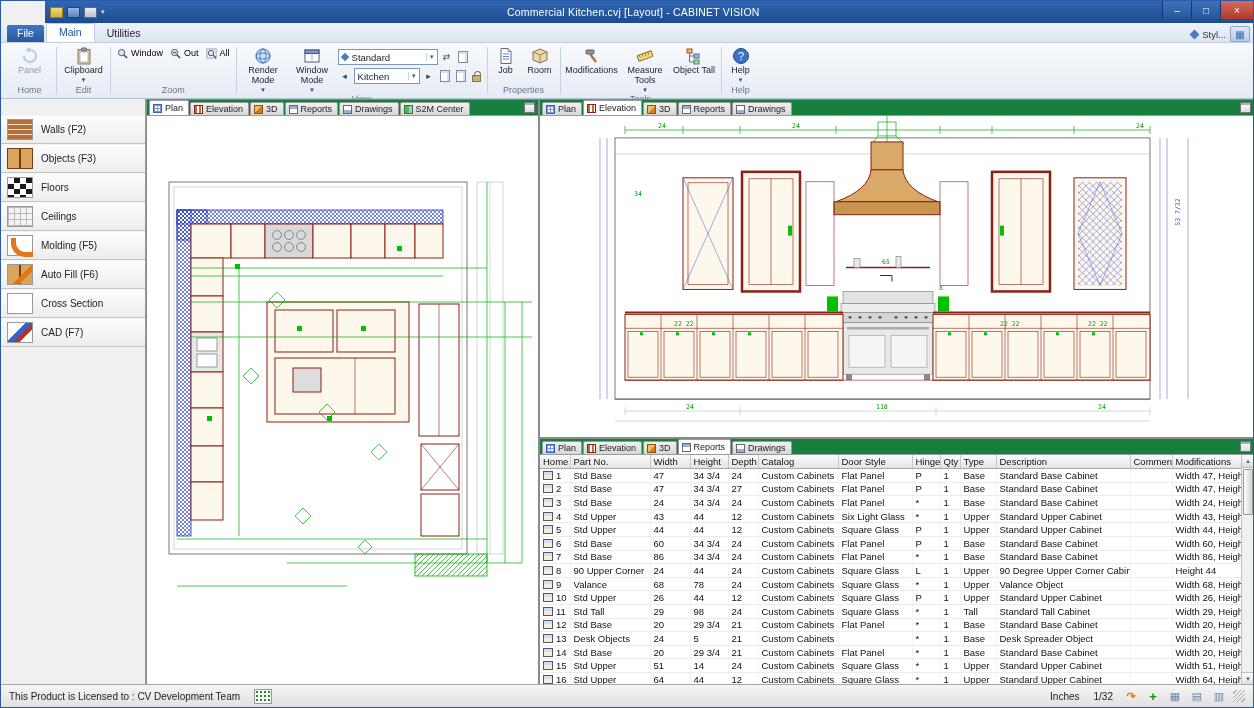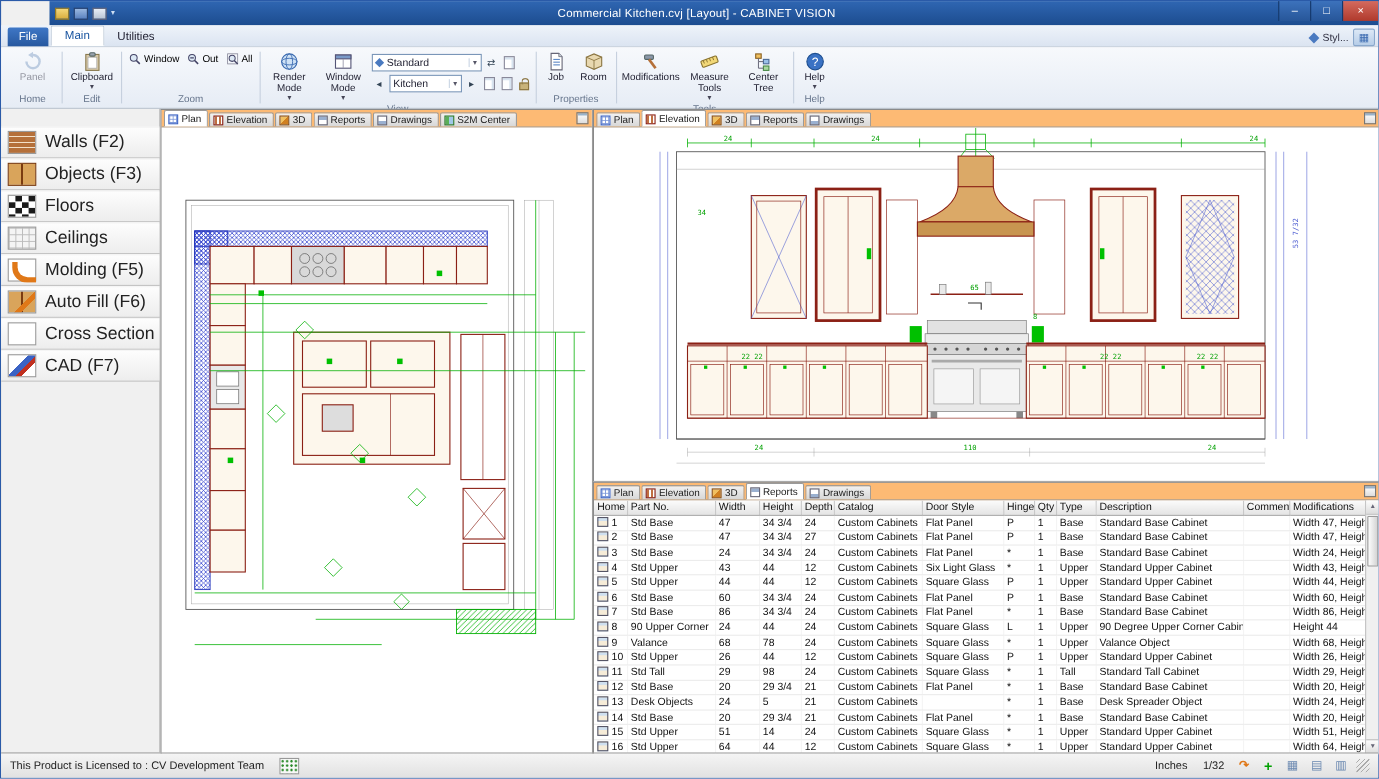--- a/index.html
+++ b/index.html
@@ -50,37 +50,37 @@
   .cico { width:6px; height:6px; background:#4a7ac0; transform:rotate(45deg); margin-right:4px; flex:0 0 auto; }
   .carr { margin-left:auto; font-size:7px; color:#556; border-left:1px solid #c9d5e4; padding-left:3px; }
   .mini { width:14px; height:14px; display:flex; align-items:center; justify-content:center; font-size:9px; color:#345; }
   .pgico { width:10px; height:12px; background:#fff; border:1px solid #889; box-shadow:inset -2px 2px 0 #d8e4f0; }
   .lockico { width:9px; height:7px; background:#c9b37a; border:1px solid #8a7440; position:relative; margin-top:5px; }
   .lockico::before { content:""; position:absolute; left:1px; top:-5px; width:5px; height:5px; border:1.5px solid #8a7440; border-bottom:none; border-radius:4px 4px 0 0; }
 
   
   .main { position:absolute; top:98px; left:0; right:0; bottom:23px; background:#b8b8b8; }
   .sidebar { position:absolute; left:0; top:0; width:145px; height:100%; background:#f0f0f0; border-right:1px solid #9a9a9a; padding-top:16px; }
-  .side-item { display:flex; align-items:center; height:29px; background:linear-gradient(#fdfdfd,#ededed); border-top:1px solid #f5f5f5; border-bottom:1px solid #c4c4c4; font-size:16px; color:#222; }
+  .side-item { display:flex; align-items:center; height:29px; background:linear-gradient(#fdfdfd,#ededed); border-top:1px solid #f5f5f5; border-bottom:1px solid #c4c4c4; font-size:10px; color:#222; }
   .sicon { width:26px; height:21px; margin:0 8px 0 6px; flex:0 0 auto; border:1px solid #999; background:#fff; position:relative; }
   .si-walls { background:repeating-linear-gradient(180deg,#b5703a 0 4px,#f3e0c8 4px 5px); }
   .si-objects { background:linear-gradient(90deg,#d9a45b 0 46%,#7a3b10 46% 54%,#d9a45b 54%); border-color:#7a3b10; }
   .si-floors { background-image:conic-gradient(#1a1a1a 0 25%,#fff 0 50%,#1a1a1a 0 75%,#fff 0); background-size:12px 11px; }
   .si-ceilings { background-color:#f4f4f4; background-image:linear-gradient(#bbb 1px,transparent 1px),linear-gradient(90deg,#bbb 1px,transparent 1px); background-size:6px 6px; }
   .si-tops { background:linear-gradient(180deg,#fdf8ee 0 30%,#caa05a 30% 55%,#fff 55%); border-color:#9a7030; }
   .si-molding::after { content:""; position:absolute; left:3px; top:2px; width:17px; height:14px; border-bottom:5px solid #e07818; border-left:5px solid #e07818; border-bottom-left-radius:14px; }
   .si-autofill { background:linear-gradient(135deg,transparent 0 55%,#e07818 55% 70%,transparent 70%),linear-gradient(90deg,#d9a45b 0 46%,#7a3b10 46% 54%,#d9a45b 54%); }
   .si-cad { background:linear-gradient(135deg,transparent 0 40%,#3a62c4 40% 58%,#c03020 58% 70%,transparent 70%),#fff; }
 
   .pane { position:absolute; background:#fff; border:1px solid #8a8a8a; }
   .pane-plan { left:145px; top:0; width:393px; height:587px; }
   .pane-elev { left:538px; top:0; width:716px; height:339px; }
   .pane-reports { left:538px; top:339px; width:716px; height:248px; }
 
-  .vtabs { height:16px; background:#fdba74; display:flex; align-items:flex-end; padding-left:2px; border-bottom:1px solid #9a9a9a; position:relative; }
+  .vtabs { height:16px; background:#15803d; display:flex; align-items:flex-end; padding-left:2px; border-bottom:1px solid #9a9a9a; position:relative; }
   .vtab { display:flex; align-items:center; font-size:9px; color:#222; padding:1px 5px 1px 3px; border:1px solid #9a9a9a; border-bottom:none; background:linear-gradient(#f1f1f1,#d7d7d7); margin-right:1px; height:13px; border-radius:2px 2px 0 0; white-space:nowrap; }
   .vtab.active { background:#fff; height:15px; }
   .tico { width:9px; height:9px; display:inline-block; margin-right:3px; flex:0 0 auto; }
   .ti-plan { border:1px solid #3a62c4; background-color:#fff; background-image:linear-gradient(#7a96d8 1px,transparent 1px),linear-gradient(90deg,#7a96d8 1px,transparent 1px); background-size:3px 3px; }
   .ti-elevation { border:1px solid #8b2015; background:repeating-linear-gradient(90deg,#c07040 0 2px,#fff 2px 4px); }
   .ti-3d { border:1px solid #905010; background:linear-gradient(135deg,#f0c060 0 50%,#d08020 50%); }
   .ti-reports { border:1px solid #667; background:linear-gradient(#9ab0d0 0 3px,#fff 3px); }
   .ti-drawings { border:1px solid #667; background:linear-gradient(180deg,#fff 0 55%,#9ab0d0 55%); }
   .ti-s2m-center { border:1px solid #2a7a2a; background:linear-gradient(90deg,#58b058 0 50%,#a0c8e8 50%); }
   .pane-max { position:absolute; right:3px; top:2px; width:11px; height:11px; border:1px solid #777; background:linear-gradient(#fff,#ddd); box-shadow:inset 0 2px 0 #9ab4cc; }
@@ -317,21 +317,21 @@
           <span>Measure Tools</span>
           <span class="caret">▾</span>
         </div>
         <div class="rbtn big">
           <svg class="ricon" viewBox="0 0 18 18">
             <rect x="2" y="2" width="5" height="4" fill="#f0c060" stroke="#8a6020"></rect>
             <rect x="9" y="7" width="5" height="4" fill="#9ac0e8" stroke="#4a6a98"></rect>
             <rect x="9" y="13" width="5" height="4" fill="#a8d8a0" stroke="#4a8a48"></rect>
             <path d="M4.5 6 V9 H9 M4.5 9 V15 H9" fill="none" stroke="#667" stroke-width=".9"></path>
           </svg>
-          <span>Center Tree</span>
+          <span>Object Tall</span>
         </div>
       </div>
       <div class="rgname">Tools</div>
     </div>
     <div class="rsep"></div>
 
     <div class="rgroup">
       <div class="rgitems">
         <div class="rbtn big" style="width:32px">
           <svg class="ricon" viewBox="0 0 18 18">

